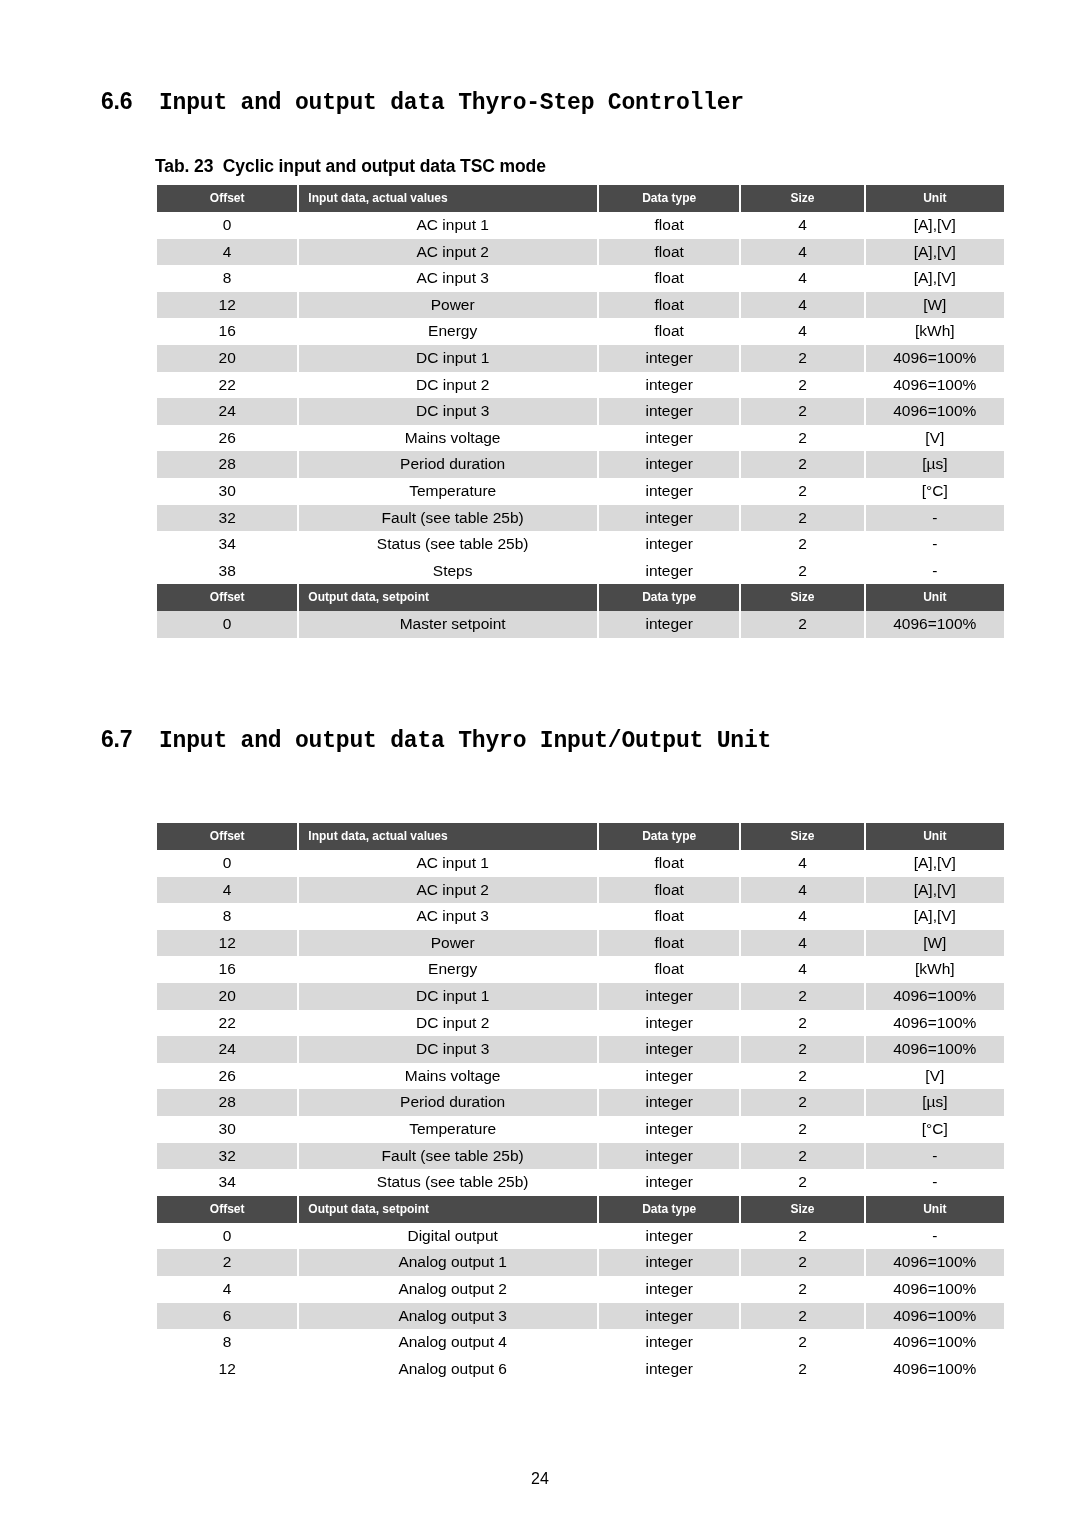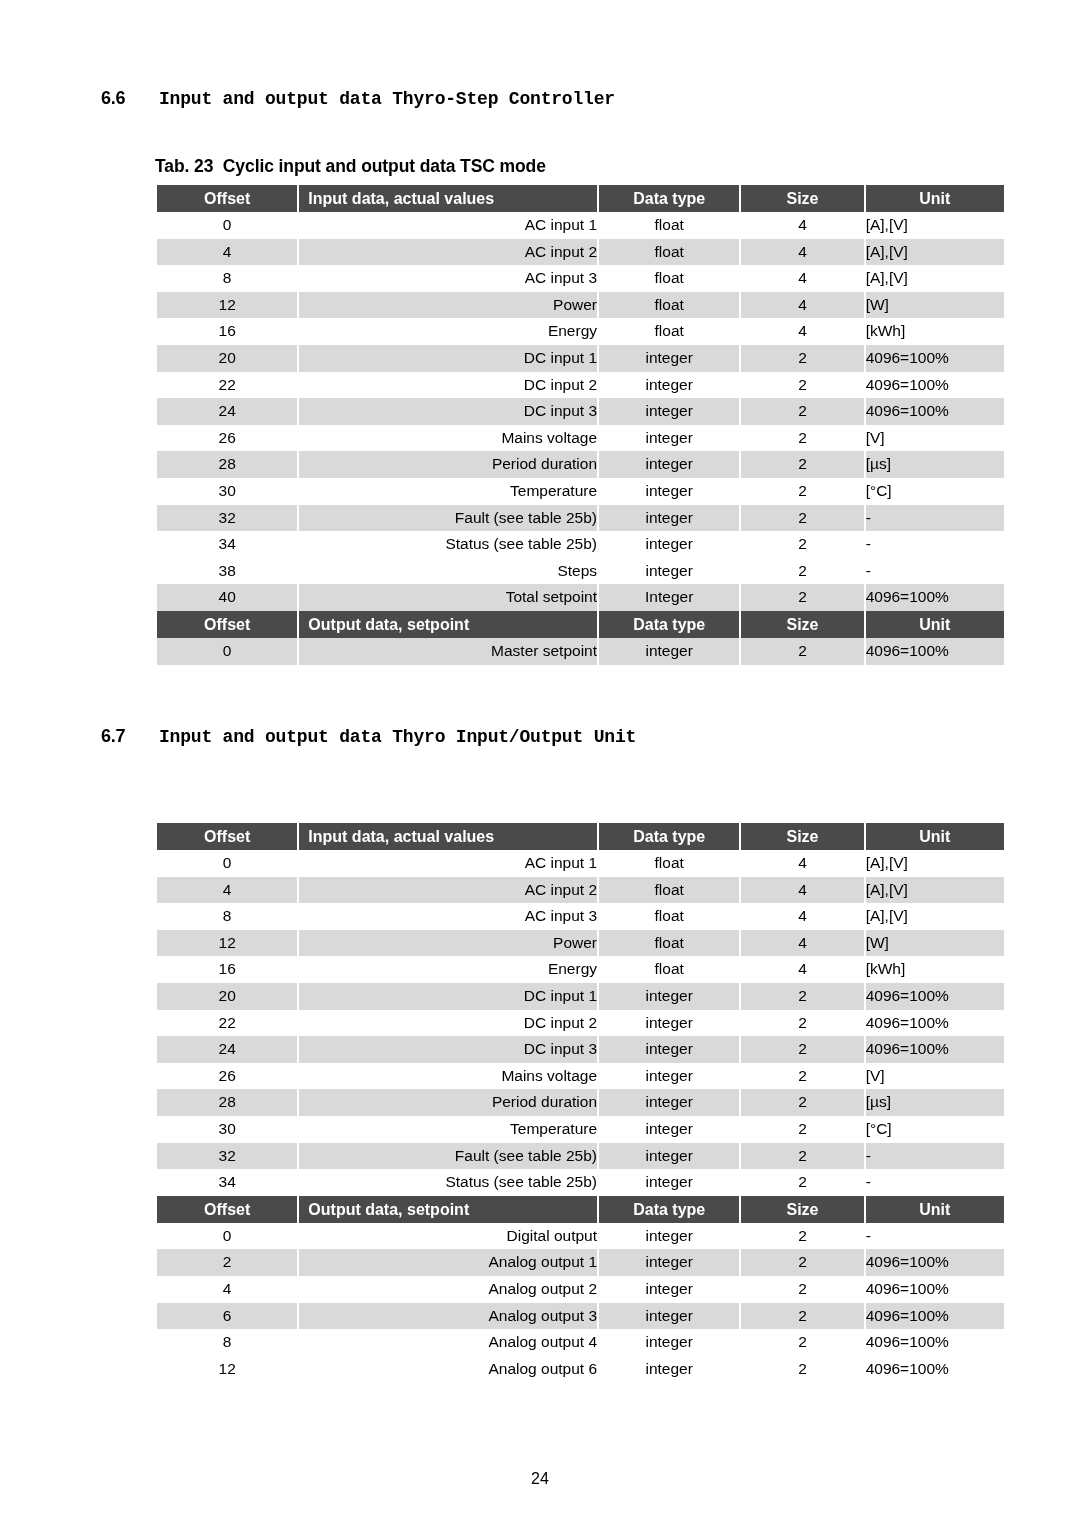--- a/index.html
+++ b/index.html
@@ -20,21 +20,21 @@
     width: 1080px;
     height: 1527px;
     box-sizing: border-box;
     overflow: hidden;
   }
 
   
   .section-heading {
     display: flex;
     align-items: baseline;
-    font-size: 18px;
+    font-size: 23px;
     font-weight: bold;
     letter-spacing: -0.2px;
     color: #000;
   }
   .section-heading .num {
     width: 58px;
     flex: 0 0 58px;
   }
   .section-heading .txt {
     flex: 1 1 auto;
@@ -65,37 +65,37 @@
     white-space: nowrap;
     overflow: hidden;
   }
   .dtable tr.hdr td {
     background: #4a4a4a;
     color: #ffffff;
     font-weight: bold;
     text-align: center;
     height: 27px;
     line-height: 27px;
-    font-size: 16px;
+    font-size: 12px;
   }
   .dtable tr.hdr td.lbl-left {
     text-align: left;
     padding-left: 9px;
   }
   .dtable tr.shade td {
     background: #d9d9d9;
   }
   .dtable tr.plain td {
     background: #ffffff;
   }
   .c-offset   { width: 140px; text-align: center; }
-  .c-name     { width: 288px; text-align: right; padding-left: 9px !important; }
+  .c-name     { width: 288px; text-align: center; padding-left: 9px !important; }
   .c-type     { width: 140px; text-align: center; }
   .c-size     { width: 122px; text-align: center; }
-  .c-unit     { width: 138px; text-align: left; }
+  .c-unit     { width: 138px; text-align: center; }
 
   
   #heading-66     { position: absolute; left: 101px; top: 88px;  width: 880px; }
   #caption-23     { position: absolute; left: 155px; top: 148px; margin-top: 8px; }
   #table-23-wrap  { position: absolute; left: 155px; top: 185px; }
 
   #heading-67     { position: absolute; left: 101px; top: 726px; width: 880px; }
   #caption-24     { position: absolute; left: 155px; top: 786px; }
   #table-24-wrap  { position: absolute; left: 155px; top: 823px; }
 
@@ -222,27 +222,20 @@
             <td class="c-size">2</td>
             <td class="c-unit">-</td>
           </tr>
           <tr class="plain">
             <td class="c-offset">38</td>
             <td class="c-name">Steps</td>
             <td class="c-type">integer</td>
             <td class="c-size">2</td>
             <td class="c-unit">-</td>
           </tr>
-          <tr class="shade">
-            <td class="c-offset">40</td>
-            <td class="c-name">Total setpoint</td>
-            <td class="c-type">Integer</td>
-            <td class="c-size">2</td>
-            <td class="c-unit">4096=100%</td>
-          </tr>
           <tr class="hdr">
             <td class="c-offset">Offset</td>
             <td class="c-name lbl-left">Output data, setpoint</td>
             <td class="c-type">Data type</td>
             <td class="c-size">Size</td>
             <td class="c-unit">Unit</td>
           </tr>
           <tr class="shade">
             <td class="c-offset">0</td>
             <td class="c-name">Master setpoint</td>

